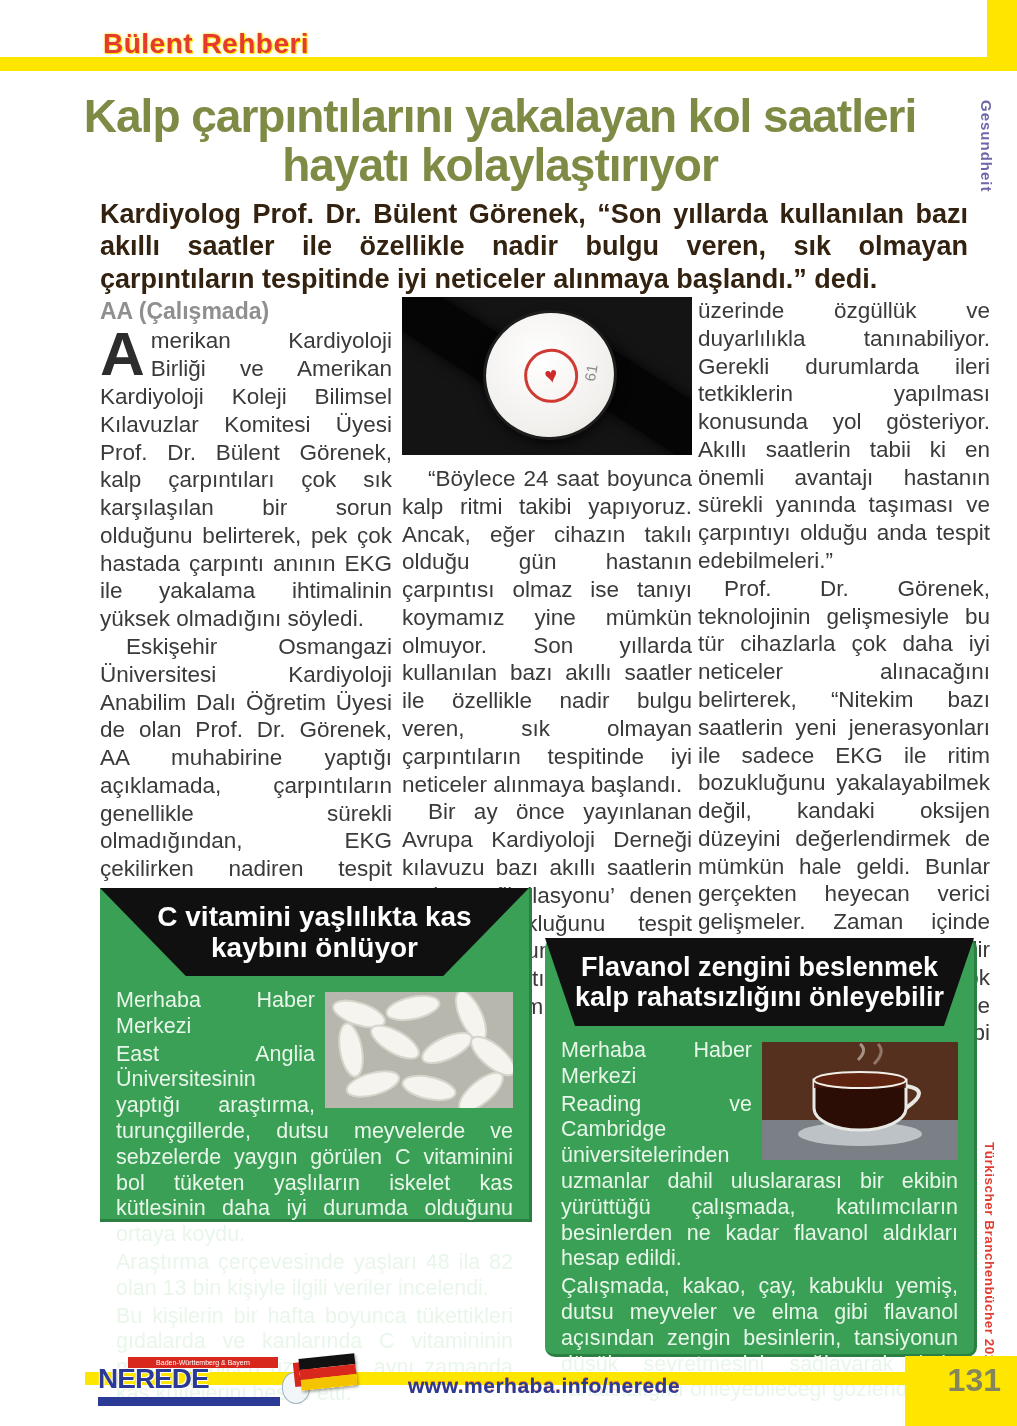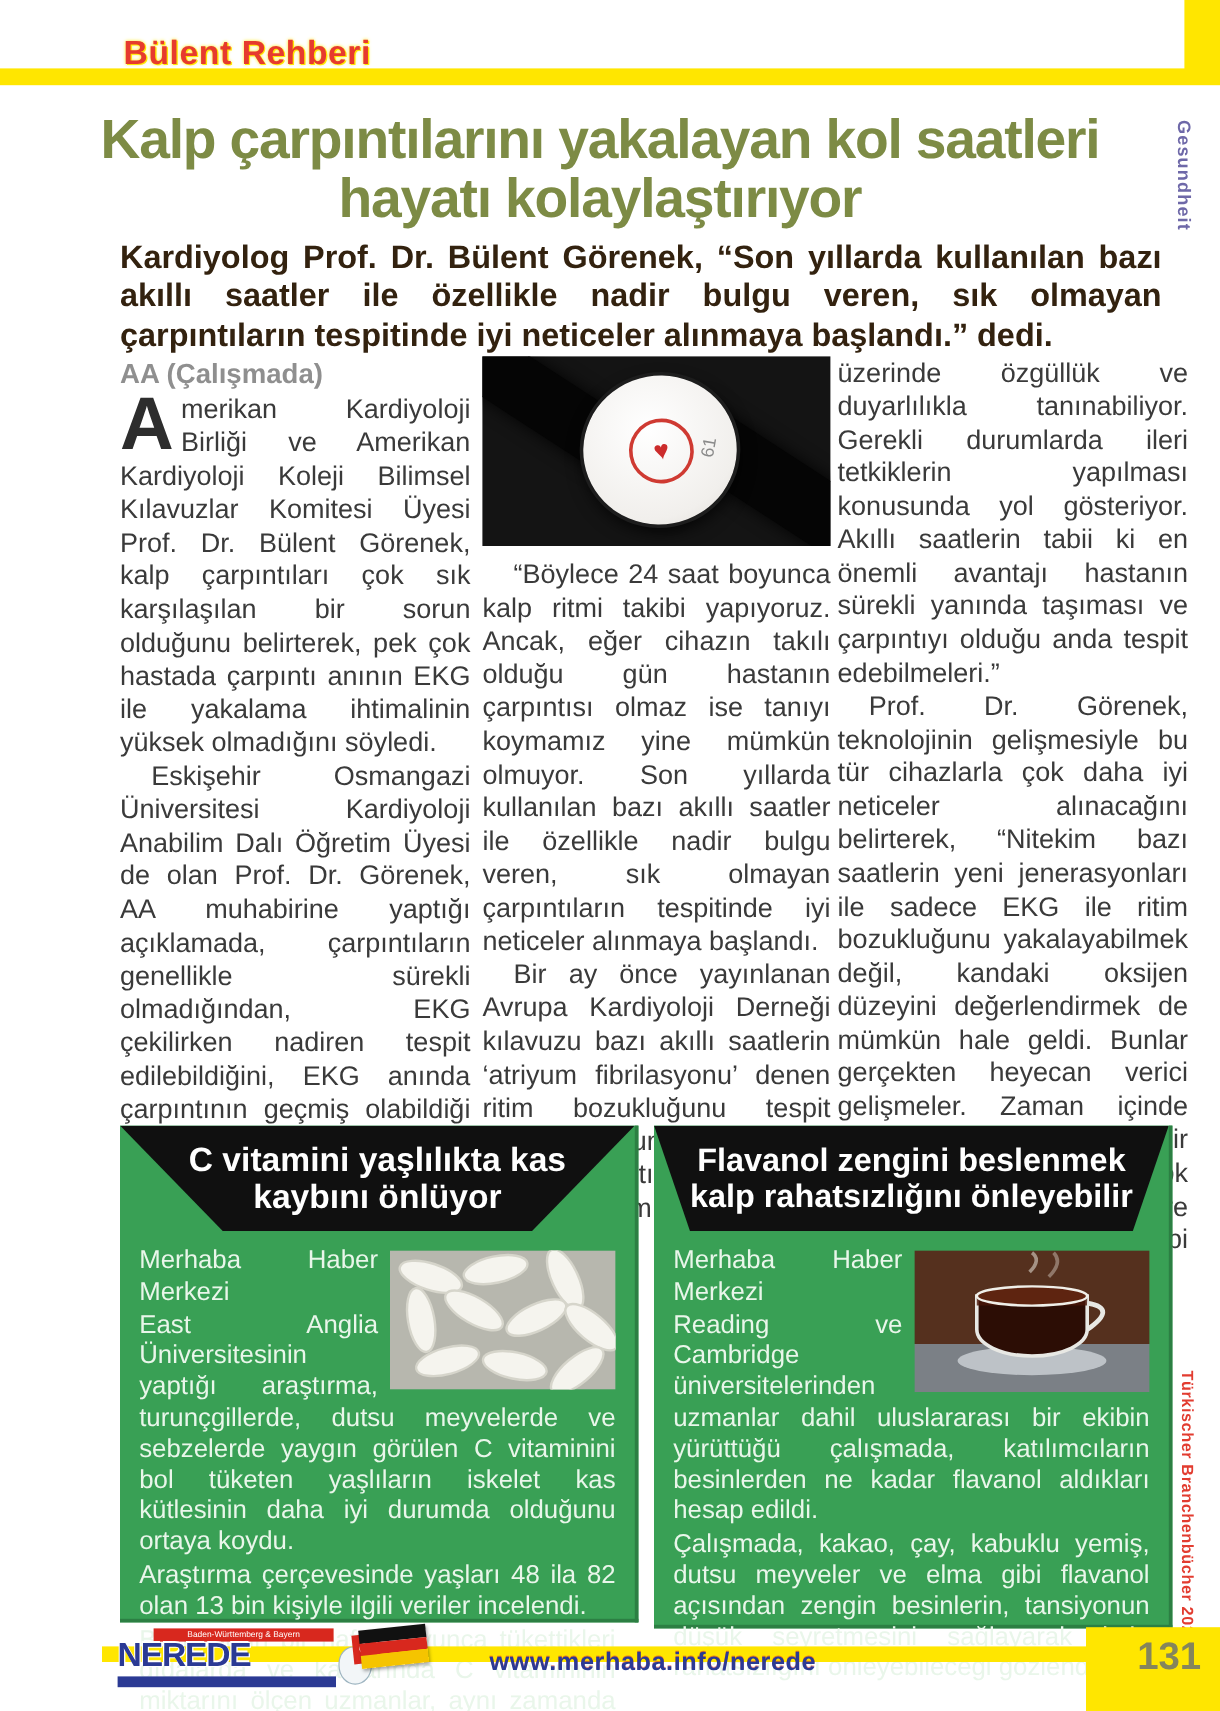--- a/index.html
+++ b/index.html
@@ -31,22 +31,22 @@
   .strap.a{left:-70px;top:18px;width:260px;height:50px;transform:rotate(33deg);}
   .strap.b{left:150px;top:96px;width:240px;height:54px;transform:rotate(33deg);}
   .face{position:absolute;left:84px;top:16px;width:128px;height:124px;border-radius:50%;
         background:radial-gradient(circle at 45% 35%, #ffffff 0%, #f1efec 70%, #ddd9d4 100%);
         transform:rotate(-10deg);box-shadow:0 0 0 3px #1d1d1d,0 6px 14px rgba(0,0,0,.8);}
   .ring{position:absolute;left:38px;top:36px;width:48px;height:48px;border:3px solid #cf3a32;border-radius:50%;
         display:flex;align-items:center;justify-content:center;color:#cc2c2c;font-size:22px;}
   .bpm{position:absolute;right:14px;top:58px;color:#8a8a8a;font-size:15px;transform:rotate(-70deg);}
   
   .gbox{position:absolute;background:#39a055;border-right:3px solid #2c7f43;border-bottom:3px solid #2c7f43;box-sizing:border-box;}
-  .gbox.left{left:100px;top:938px;width:432px;height:414px;}
-  .gbox.right{left:545px;top:938px;width:432px;height:419px;}
+  .gbox.left{left:100px;top:888px;width:432px;height:334px;}
+  .gbox.right{left:545px;top:938px;width:432px;height:419px;border-radius:10px;}
   .banner{height:88px;background:#101010;display:flex;align-items:center;justify-content:center;
           text-align:center;color:#ffffff;font-weight:bold;font-size:28px;line-height:1.12;
           padding:0 26px;box-sizing:border-box;}
   .banner.taper-narrow{clip-path:polygon(0 0,100% 0,80% 100%,20% 100%);}
   .banner.taper-wide{clip-path:polygon(0 0,100% 0,93% 100%,7% 100%);font-size:27px;}
   .gbody{padding:12px 16px 0 16px;font-size:21.5px;line-height:1.2;color:#e9f6ea;text-align:justify;}
   .gbody .p{margin:0 0 2px 0;}
   .float-img{float:right;margin:4px 0 6px 10px;display:block;}
   
   .footbar{position:absolute;left:85px;top:1372px;width:820px;height:13px;background:#ffe600;}

